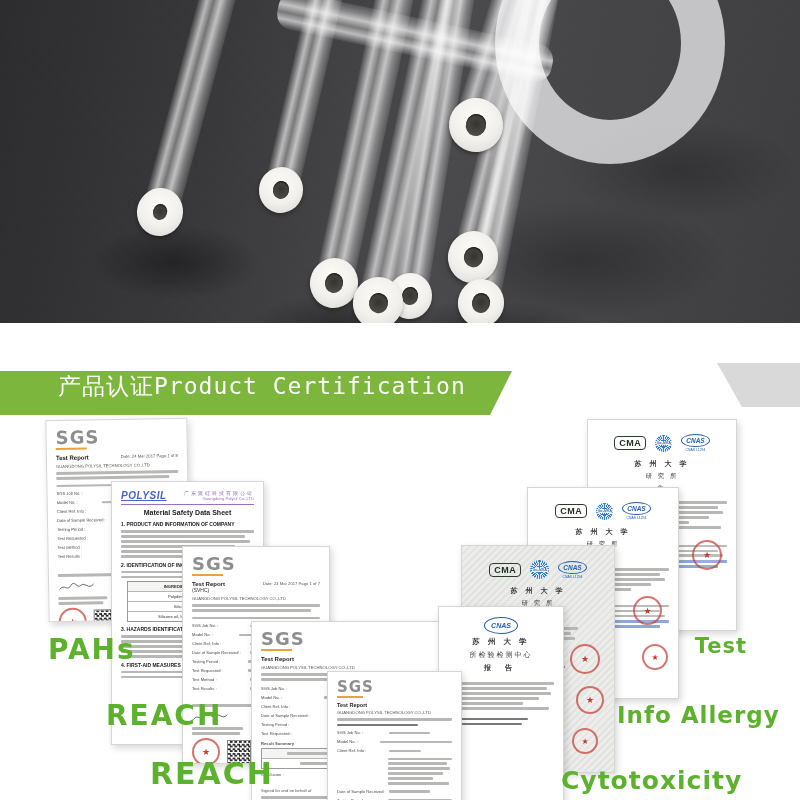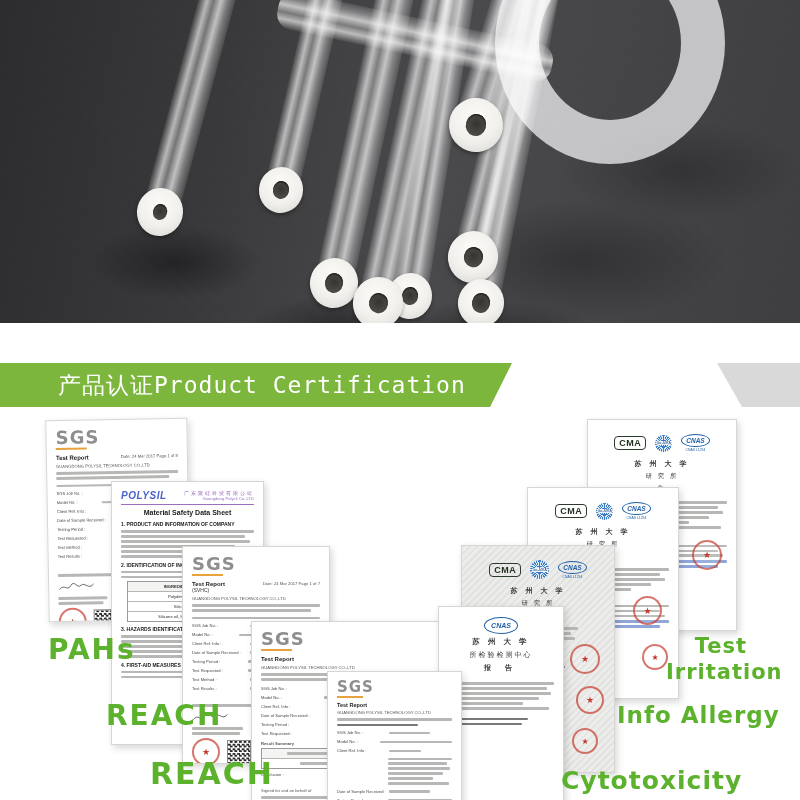--- a/index.html
+++ b/index.html
@@ -20,22 +20,22 @@
   .ubend{position:absolute;left:495px;top:-78px;width:230px;height:242px;border-radius:50%;
          border:44px solid rgba(247,247,250,.72);box-sizing:border-box;}
   .cap{position:absolute;border-radius:50%;
        background:radial-gradient(circle at 45% 38%,#fdfcf9 0%,#f1f0ec 52%,#deddd9 84%,#cfcecb 100%);
        box-shadow:0 2px 4px rgba(0,0,0,.35);}
   .cap .hole{position:absolute;left:31%;top:30%;width:38%;height:40%;border-radius:50%;
        background:radial-gradient(circle at 50% 45%,#35342f 0%,#514f49 80%);
        box-shadow:inset 0 1px 2px rgba(0,0,0,.8);}
 
   
-  .banner{position:absolute;left:0;top:363px;width:512px;height:44px;background:#7cb63d;
-          clip-path:polygon(0 0,512px 0,490px 100%,0 100%);display:flex;align-items:center;}
+  .banner{position:absolute;left:0;top:371px;width:512px;height:44px;background:#7cb63d;
+          clip-path:polygon(0 0,512px 0,490px 100%,0 100%);display:flex;}
   .banner-title{color:#fff;font-size:23px;letter-spacing:1px;padding-left:58px;
           font-family:"DejaVu Sans Mono","DejaVu Sans",sans-serif;white-space:nowrap;}
   .gray-ribbon{position:absolute;left:705px;top:363px;width:95px;height:44px;background:#d9d9d9;
           clip-path:polygon(12px 0,100% 0,100% 100%,37px 100%);}
   .brand{position:absolute;left:548px;top:360px;width:160px;height:50px;display:flex;align-items:center;}
   .brand .mark{width:60px;height:50px;flex:0 0 auto;}
   .brand .divider{width:1px;height:34px;background:#d9d9d9;margin:0 7px 0 2px;}
   .brand .cn{color:#6fb34a;font-size:19px;font-weight:bold;letter-spacing:1px;line-height:1.05;}
   .brand .en{color:#df9f3d;font-size:6px;letter-spacing:.6px;margin-top:2px;white-space:nowrap;}
 
@@ -55,21 +55,21 @@
   .dk .ln{background:#79797a;}
   .lines{margin:3px 0;}
   .rrow{display:flex;align-items:center;gap:4px;margin:1.6px 0;}
   .rlbl{font-size:4.1px;color:#4a4a4a;width:42%;white-space:nowrap;overflow:hidden;}
   .rval{flex:0 0 auto;}
   .sig{display:block;margin-top:2px;}
   .stamp{border:2px solid rgba(196,58,46,.7);border-radius:50%;color:#c43a2e;
          display:flex;align-items:center;justify-content:center;background:rgba(255,255,255,.1);}
   .qr{background:repeating-conic-gradient(#2b2b2b 0% 25%,#fff 0% 50%) 0 0/4.6px 4.6px;border:1px solid #888;}
   .mhdr{display:flex;justify-content:space-between;align-items:flex-start;}
-  .polysil{font-size:10px;font-weight:bold;font-style:italic;color:#4a63c8;letter-spacing:.5px;}
+  .polysil{font-size:10px;font-weight:bold;font-style:italic;color:#4a63c8;letter-spacing:.5px;text-decoration:underline;}
   .purp{color:#9a6fc0;}
   .phr{border-top:1px solid #9a6fc0;margin:3px 0 4px;}
   .msds-title{text-align:center;font-size:7px;font-weight:bold;color:#1a1a1a;margin:4px 0 5px;}
   .sect{font-size:5px;font-weight:bold;color:#1a1a1a;margin:4px 0 2px;}
   .mtable{border:1px solid #9a9a9a;margin:3px 6px;}
   .mtr{border-top:1px solid #b5b5b5;font-size:4.2px;text-align:center;padding:2px 0;color:#333;}
   .mtr:first-child{border-top:none;font-weight:bold;background:#f4f4f2;}
   .logorow{display:flex;justify-content:center;align-items:center;gap:9px;margin:6px 0 7px;}
   .cma{border:1.6px solid #2c3b2c;border-radius:4px;color:#22321f;font-weight:bold;
        font-size:9px;padding:1px 4px;letter-spacing:.5px;}
@@ -548,18 +548,17 @@
         </div>
       </div>
 
   </div>
 
   <div class="glabel" style="left:48px;top:633px;font-size:28px;letter-spacing:2px;">PAHs</div>
   <div class="glabel" style="left:106px;top:699px;font-size:28px;letter-spacing:2px;">REACH</div>
   <div class="glabel" style="left:150px;top:756px;font-size:30px;letter-spacing:2px;">REACH</div>
   <div class="glabel" style="left:666px;top:633px;font-size:21px;width:110px;text-align:center;white-space:normal;line-height:1.25;">
     <div>Test</div>
-    <div>Irritation</div>
   </div>
   <div class="glabel" style="left:617px;top:702px;font-size:23px;">Info Allergy</div>
   <div class="glabel" style="left:561px;top:766px;font-size:25px;">Cytotoxicity</div>
 
 </div>
 
 </body></html>

